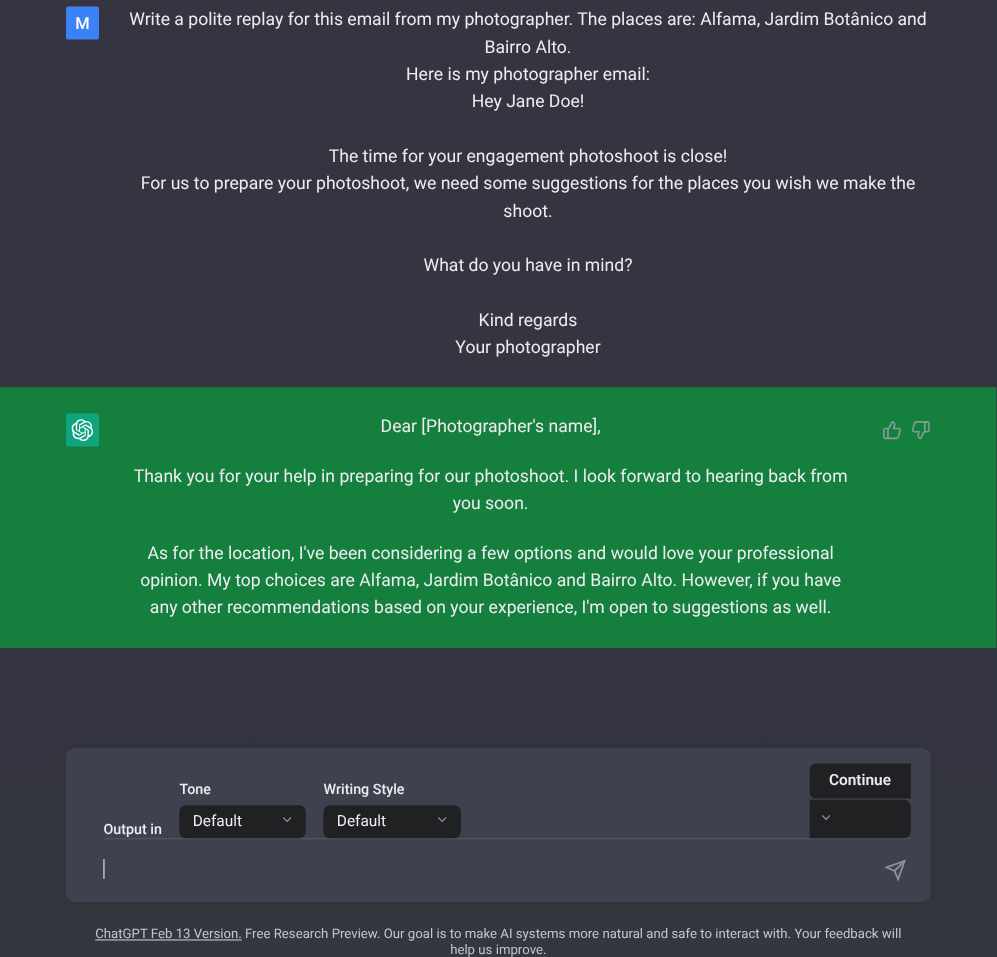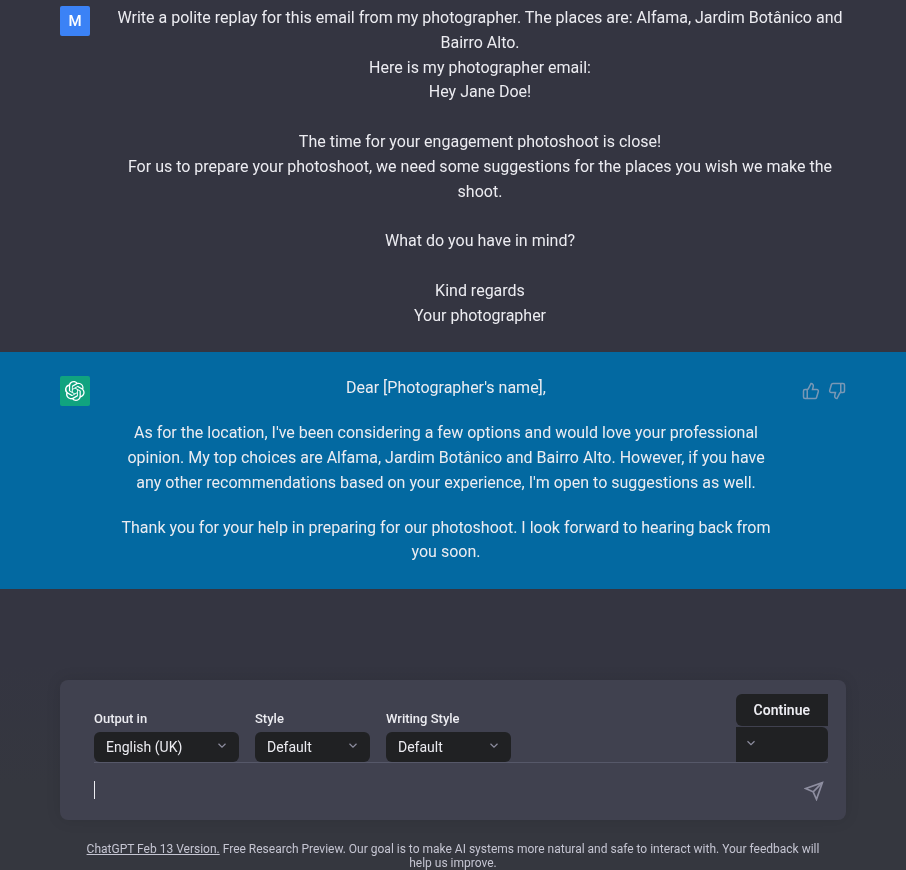--- a/index.html
+++ b/index.html
@@ -24,21 +24,21 @@
     .message-block {
       display: flex;
       padding: 0 60px 24px 60px;
       gap: 24px;
     }
     .user-block {
       background: #343541;
       padding-top: 6px;
     }
     .assistant-block {
-      background: #0369a1;
+      background: #15803d;
       padding-top: 24px;
     }
     .avatar {
       width: 30px;
       height: 30px;
       flex-shrink: 0;
       display: flex;
       align-items: center;
       justify-content: center;
       border-radius: 2px;
@@ -238,22 +238,22 @@
 
   <div class="message-block assistant-block" style="position:relative">
 
     <div class="avatar assistant-avatar">
       <svg viewBox="0 0 41 41" fill="white">
           <path d="M37.5 16.8c.9-2.7.6-5.7-.9-8.2-2.2-3.9-6.7-5.9-11.1-5-2-2.2-4.8-3.4-7.7-3.4-4.5 0-8.5 2.9-9.9 7.2-2.8.6-5.2 2.3-6.6 4.8-2.3 3.9-1.7 8.8 1.3 12.1-.9 2.7-.6 5.7.9 8.2 2.2 3.9 6.7 5.9 11.1 5 2 2.2 4.8 3.4 7.7 3.4 4.5 0 8.5-2.9 9.9-7.2 2.8-.6 5.2-2.3 6.6-4.8 2.3-3.9 1.8-8.8-1.3-12.1zm-15.2 21.4c-1.8 0-3.5-.6-4.9-1.8l.2-.1 8.1-4.7c.4-.2.7-.7.7-1.1v-11.4l3.4 2v9.4c0 4.3-3.3 7.7-7.5 7.7zm-16.3-7c-.9-1.6-1.2-3.4-.9-5.2l.2.1 8.1 4.7c.4.2.9.2 1.3 0l9.9-5.7v4l-8.2 4.7c-3.7 2.1-8.3.9-10.4-2.6zM3.9 13.5c.9-1.6 2.4-2.8 4.1-3.4v9.7c0 .5.3.9.7 1.1l9.9 5.7-3.4 2-8.2-4.7c-3.6-2.2-4.9-6.8-3.1-10.4zm28.1 6.5l-9.9-5.7 3.4-2 8.2 4.7c3.7 2.1 4.9 6.8 2.8 10.4-.9 1.6-2.4 2.8-4.1 3.4v-9.7c0-.4.1-.9-.4-1.1zm3.4-5.1l-.2-.1-8.1-4.7c-.4-.2-.9-.2-1.3 0l-9.9 5.7v-4l8.2-4.7c3.7-2.1 8.3-.8 10.4 2.8.9 1.5 1.2 3.3.9 5zm-21.4 7l-3.4-2v-9.4c0-4.3 3.5-7.7 7.7-7.7 1.8 0 3.5.6 4.9 1.8l-.2.1-8.1 4.7c-.4.2-.7.7-.7 1.1l-.2 11.4zm1.9-4l4.4-2.5 4.4 2.5v5.1l-4.4 2.5-4.4-2.5v-5.1z"></path>
         </svg>
     </div>
     <div class="message-content" id="assistant-paras">
         <p>Dear [Photographer's name],</p>
+        <p>Thank you for your help in preparing for our photoshoot. I look forward to hearing back from you soon.</p>
         <p>As for the location, I've been considering a few options and would love your professional opinion. My top choices are Alfama, Jardim Botânico and Bairro Alto. However, if you have any other recommendations based on your experience, I'm open to suggestions as well.</p>
-        <p>Thank you for your help in preparing for our photoshoot. I look forward to hearing back from you soon.</p>
       </div>
     <div class="message-actions">
       <div class="action-btn">
         <svg viewBox="0 0 24 24">
             <path d="M7 10v12M15 5.88 14 10h5.83a2 2 0 0 1 1.92 2.56l-2.33 8A2 2 0 0 1 17.5 22H4a2 2 0 0 1-2-2v-8a2 2 0 0 1 2-2h2.76a2 2 0 0 0 1.79-1.11L12 2h0a3.13 3.13 0 0 1 3 3.88Z"></path>
           </svg>
       </div>
       <div class="action-btn">
         <svg viewBox="0 0 24 24">
             <path d="M17 14V2M9 18.12 10 14H4.17a2 2 0 0 1-1.92-2.56l2.33-8A2 2 0 0 1 6.5 2H20a2 2 0 0 1 2 2v8a2 2 0 0 1-2 2h-2.76a2 2 0 0 0-1.79 1.11L12 22h0a3.13 3.13 0 0 1-3-3.88Z"></path>
@@ -263,29 +263,23 @@
   </div>
 
 </div>
 
 <div class="input-area">
   <div class="input-panel">
     <div class="controls-row">
         <div class="controls-group-left">
             <div class="control-group">
                 <span class="control-label">Output in</span>
-                <div class="select-wrapper" style="min-width:145px">
-                <span>English (UK)</span>
-                <span class="select-chevron"><svg viewBox="0 0 24 24">
-                  <polyline points="6 9 12 15 18 9"></polyline>
-                </svg></span>
-                </div>
             </div>
             <div class="control-group">
-                <span class="control-label">Style</span>
+                <span class="control-label">Tone</span>
                 <div class="select-wrapper" style="min-width:115px">
                 <span>Default</span>
                 <span class="select-chevron"><svg viewBox="0 0 24 24">
                   <polyline points="6 9 12 15 18 9"></polyline>
                 </svg></span>
                 </div>
             </div>
             <div class="control-group">
                 <span class="control-label">Writing Style</span>
                 <div class="select-wrapper" style="min-width:125px">

